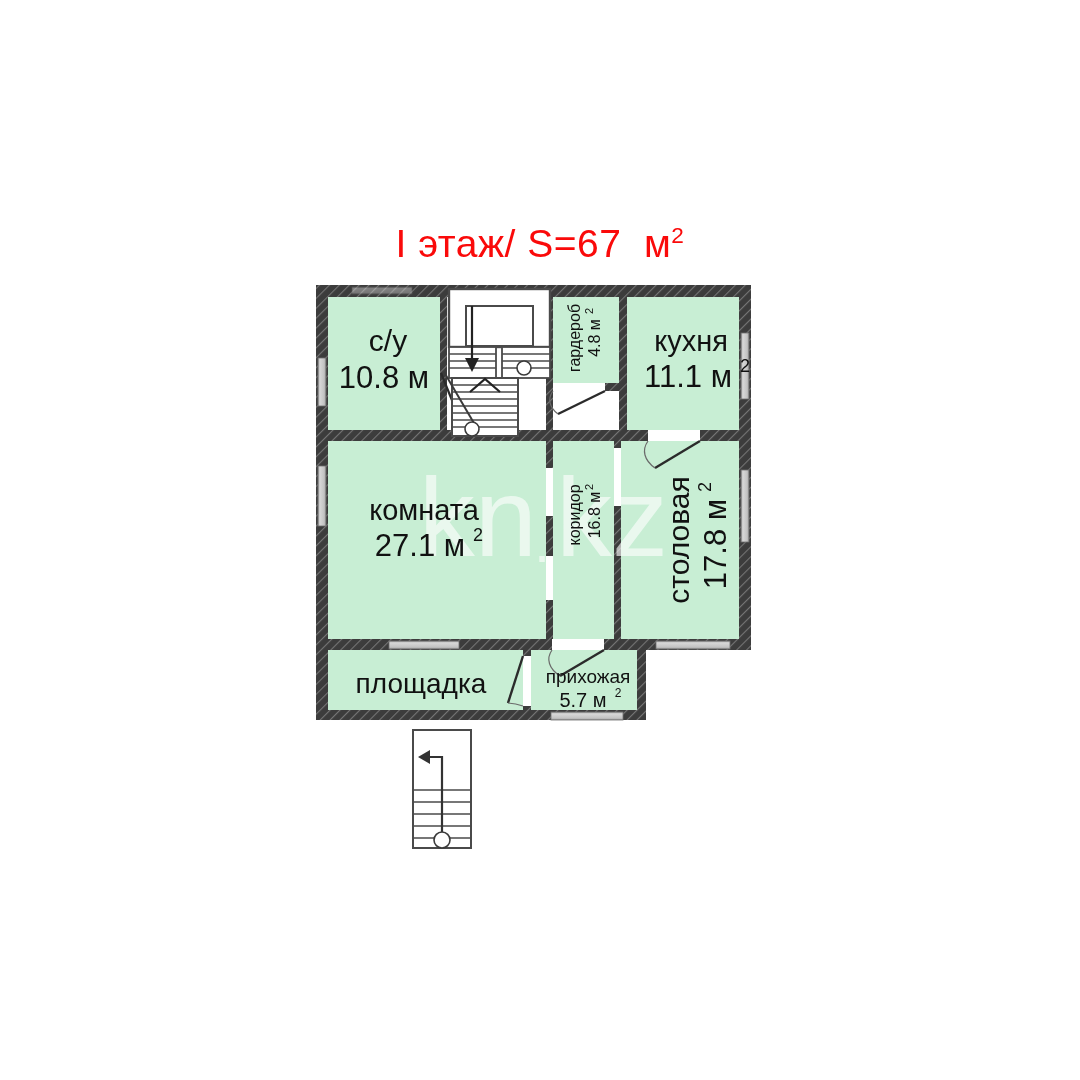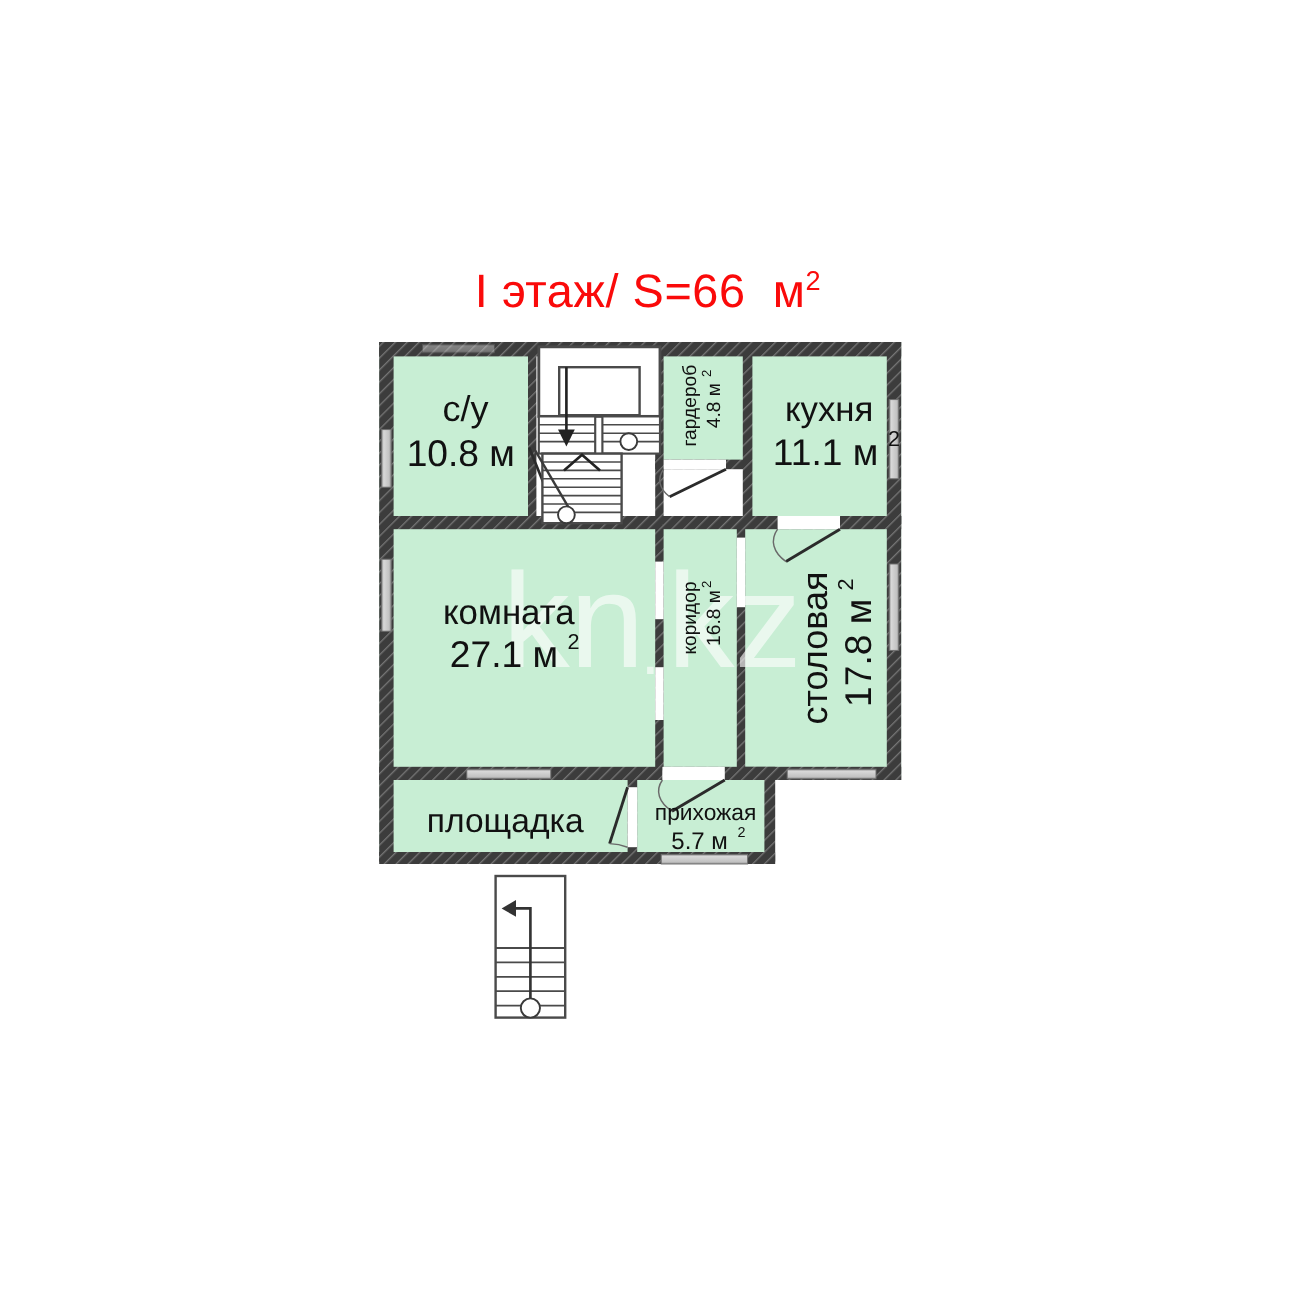--- a/index.html
+++ b/index.html
@@ -57,21 +57,21 @@
     opacity: 0.62;
     text-anchor: middle;
     font-size: 112px;
   }
 </style>
 </head>
 <body>
 
 <div id="stage">
 
-  <div id="plan-title"><span>I этаж/ S=66  м</span><sup>2</sup></div>
+  <div id="plan-title"><span>I этаж/ S=67  м</span><sup>2</sup></div>
 
   <svg id="floorplan" viewBox="0 0 1080 1080">
     <defs>
       <pattern id="hatch" width="7" height="7" patternTransform="rotate(45)" patternUnits="userSpaceOnUse">
         <rect width="7" height="7" fill="#3c3c3c"></rect>
         <line x1="0" y1="0" x2="0" y2="7" stroke="#757575" stroke-width="2.2"></line>
       </pattern>
       <linearGradient id="winGrad" x1="0" y1="0" x2="0" y2="1">
         <stop offset="0%" stop-color="#8f8f8f"></stop>
         <stop offset="22%" stop-color="#d8d8d8"></stop>

